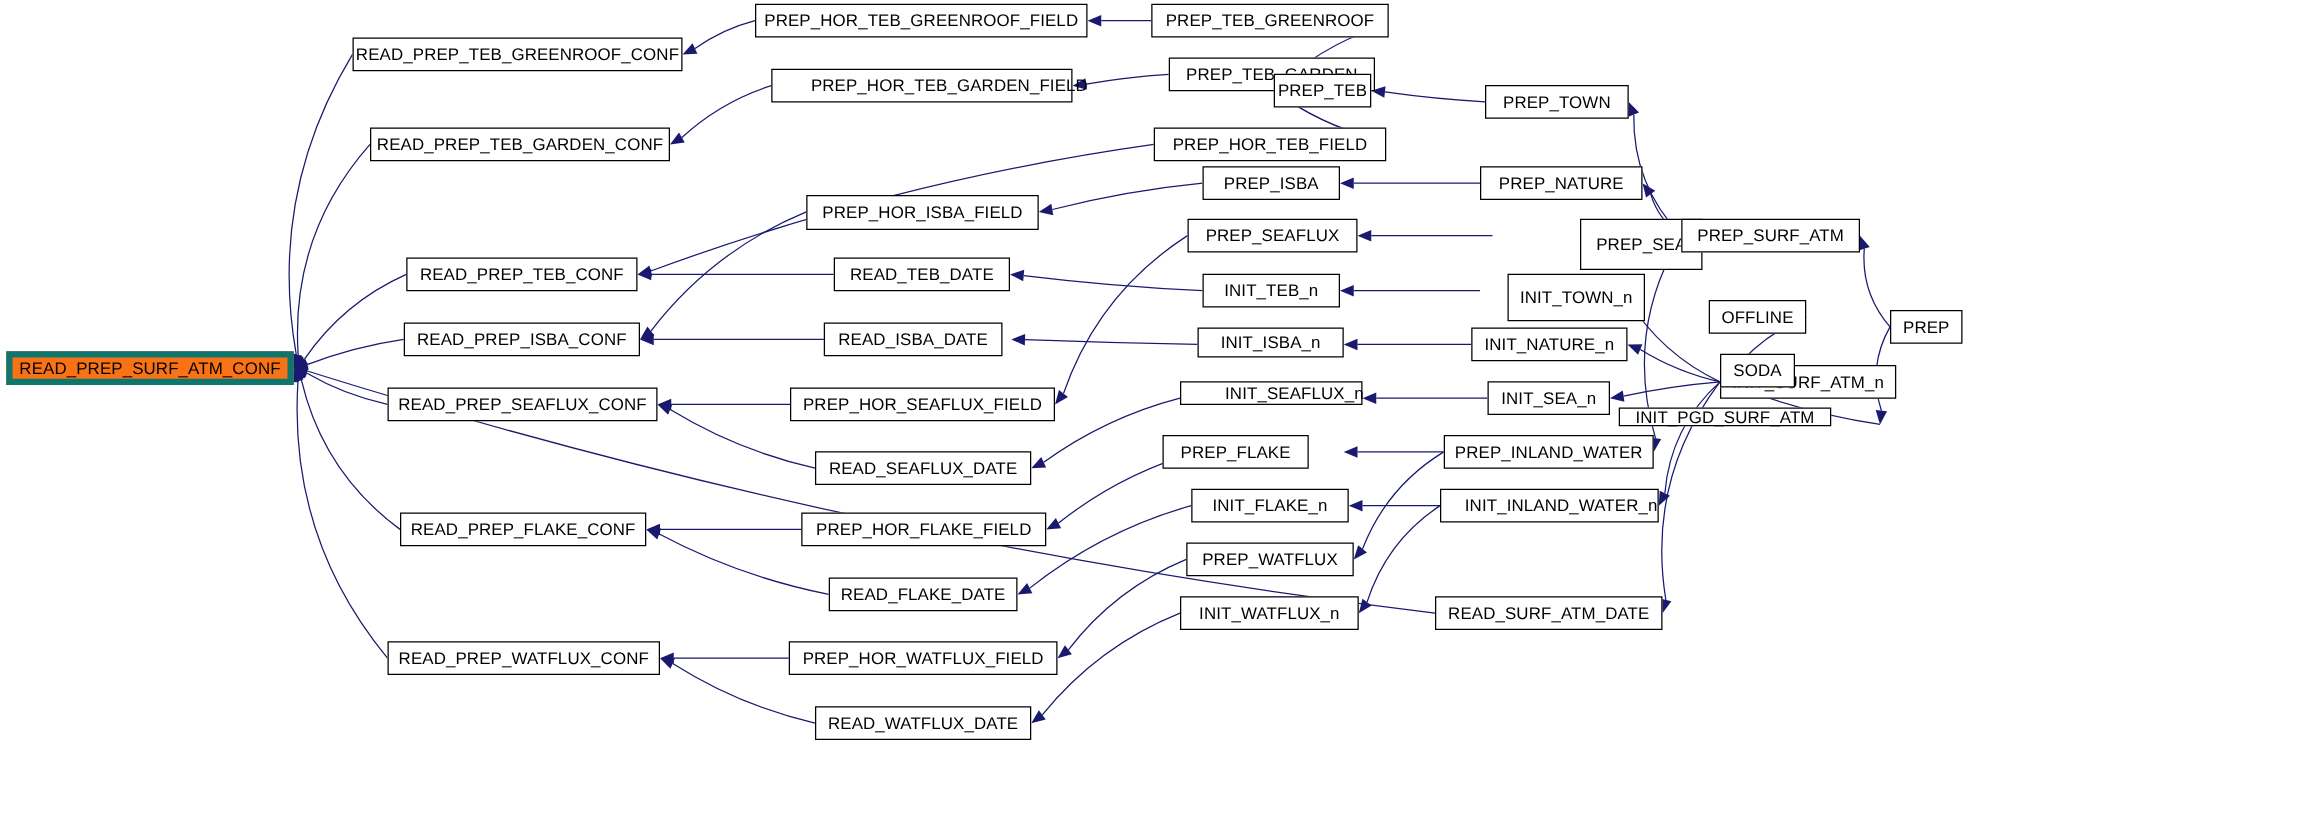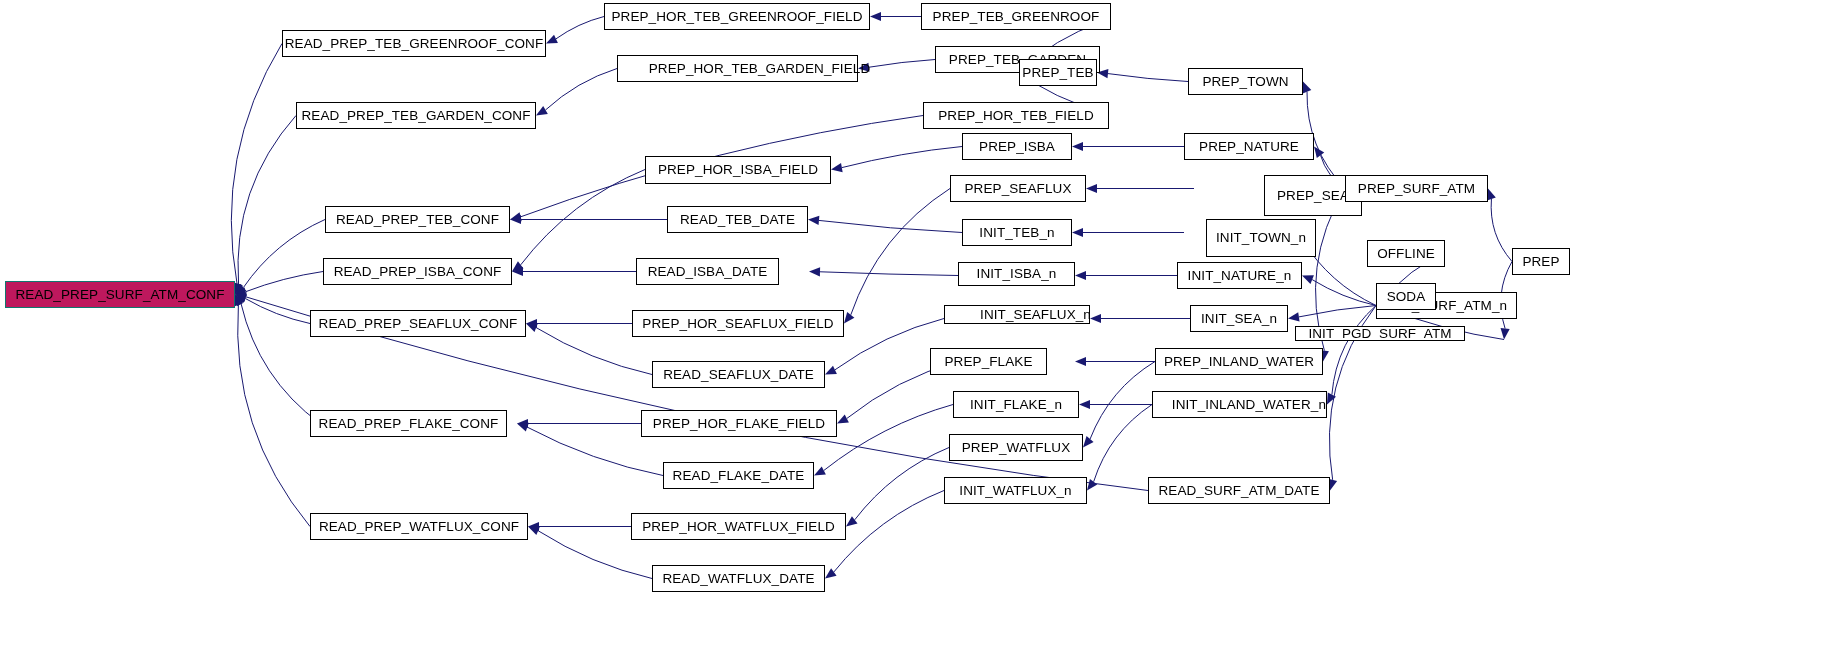--- a/index.html
+++ b/index.html
@@ -27,22 +27,22 @@
     font-size:13.5px;
     line-height:1;
     letter-spacing:0.1px;
     display:flex;
     align-items:center;
     justify-content:center;
     white-space:nowrap;
     z-index:2;
   }
   .node.highlight{
-    background:#be185d;
-    border:1px solid #0f766e;
+    background:#f97316;
+    border:5px solid #0f766e;
   }
 </style>
 </head>
 <body>
 
 <div id="canvas">
   <svg id="edges" viewBox="0 0 1840 668" xmlns="http://www.w3.org/2000/svg">
       <path d="M 282 43.5 Q 214.2981279379561 155.12756307598755 237.02457301050512 283.6879186034726" fill="none" stroke="#191970" stroke-width="1"></path>
       <polygon points="235,294.5 241.54598886723477,284.53455822604747 232.50315715377548,282.84127898089775" fill="#191970"></polygon>
       <path d="M 296 115.5 Q 232.1672994462987 187.83021718692888 238.54822883371182 284.0879842420588" fill="none" stroke="#191970" stroke-width="1"></path>
@@ -172,42 +172,42 @@
       </div>
       <div class="node" style="left: 325px; top: 206px; width: 185px; height: 27px;">
         <span>READ_PREP_TEB_CONF</span>
       </div>
       <div class="node" style="left: 323px; top: 258px; width: 189px; height: 27px;">
         <span>READ_PREP_ISBA_CONF</span>
       </div>
       <div class="node" style="left: 310px; top: 310px; width: 216px; height: 27px;">
         <span>READ_PREP_SEAFLUX_CONF</span>
       </div>
-      <div class="node" style="left: 310px; top: 410px; width: 197px; height: 27px;">
+      <div class="node" style="left: 320px; top: 410px; width: 197px; height: 27px;">
         <span>READ_PREP_FLAKE_CONF</span>
       </div>
       <div class="node" style="left: 310px; top: 513px; width: 218px; height: 27px;">
         <span>READ_PREP_WATFLUX_CONF</span>
       </div>
       <div class="node" style="left: 604px; top: 3px; width: 266px; height: 27px;">
         <span>PREP_HOR_TEB_GREENROOF_FIELD</span>
       </div>
       <div class="node" style="left: 617px; top: 55px; width: 241px; height: 27px; padding-left: 44px;">
         <span>PREP_HOR_TEB_GARDEN_FIELD</span>
       </div>
       <div class="node" style="left: 923px; top: 102px; width: 186px; height: 27px;">
         <span>PREP_HOR_TEB_FIELD</span>
       </div>
       <div class="node" style="left: 645px; top: 156px; width: 186px; height: 28px;">
         <span>PREP_HOR_ISBA_FIELD</span>
       </div>
       <div class="node" style="left: 667px; top: 206px; width: 141px; height: 27px;">
         <span>READ_TEB_DATE</span>
       </div>
-      <div class="node" style="left: 636px; top: 258px; width: 143px; height: 27px;">
+      <div class="node" style="left: 659px; top: 258px; width: 143px; height: 27px;">
         <span>READ_ISBA_DATE</span>
       </div>
       <div class="node" style="left: 632px; top: 310px; width: 212px; height: 27px;">
         <span>PREP_HOR_SEAFLUX_FIELD</span>
       </div>
       <div class="node" style="left: 652px; top: 361px; width: 173px; height: 27px;">
         <span>READ_SEAFLUX_DATE</span>
       </div>
       <div class="node" style="left: 641px; top: 410px; width: 196px; height: 27px;">
         <span>PREP_HOR_FLAKE_FIELD</span>

